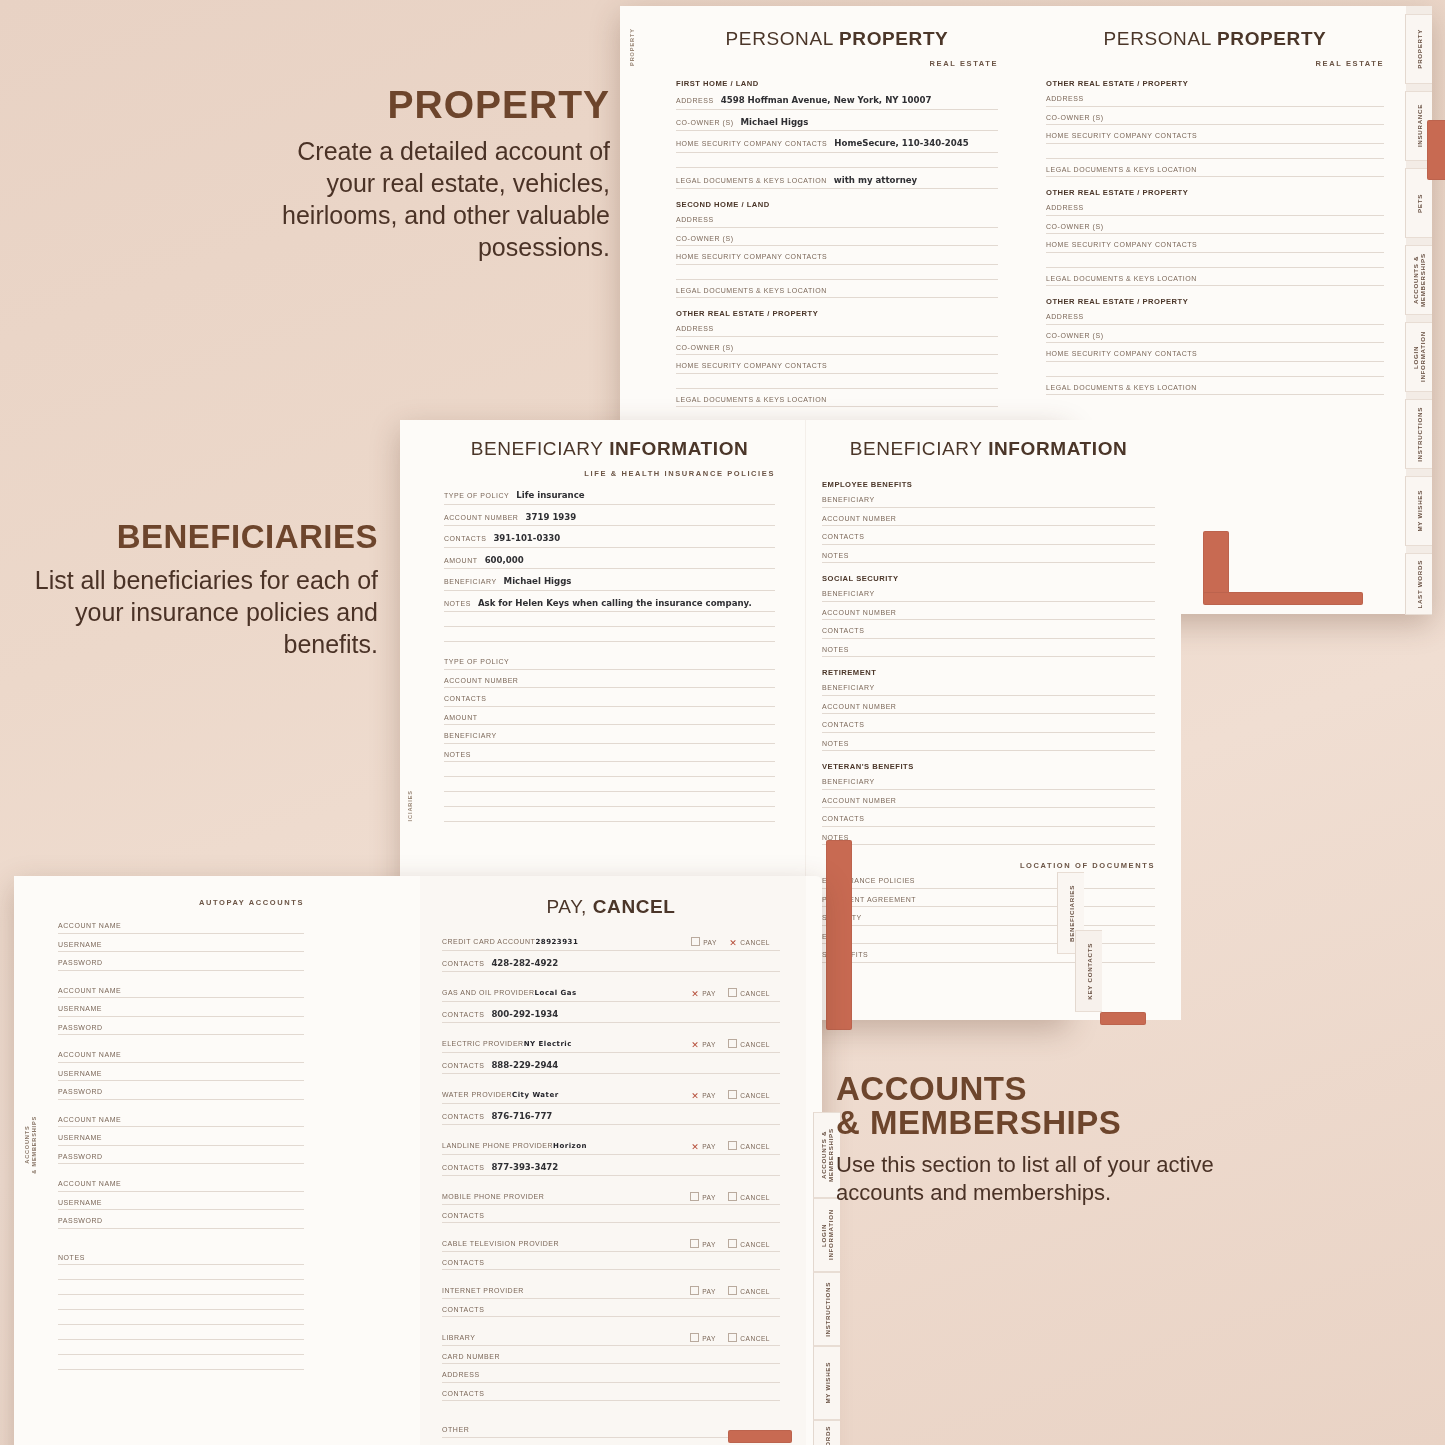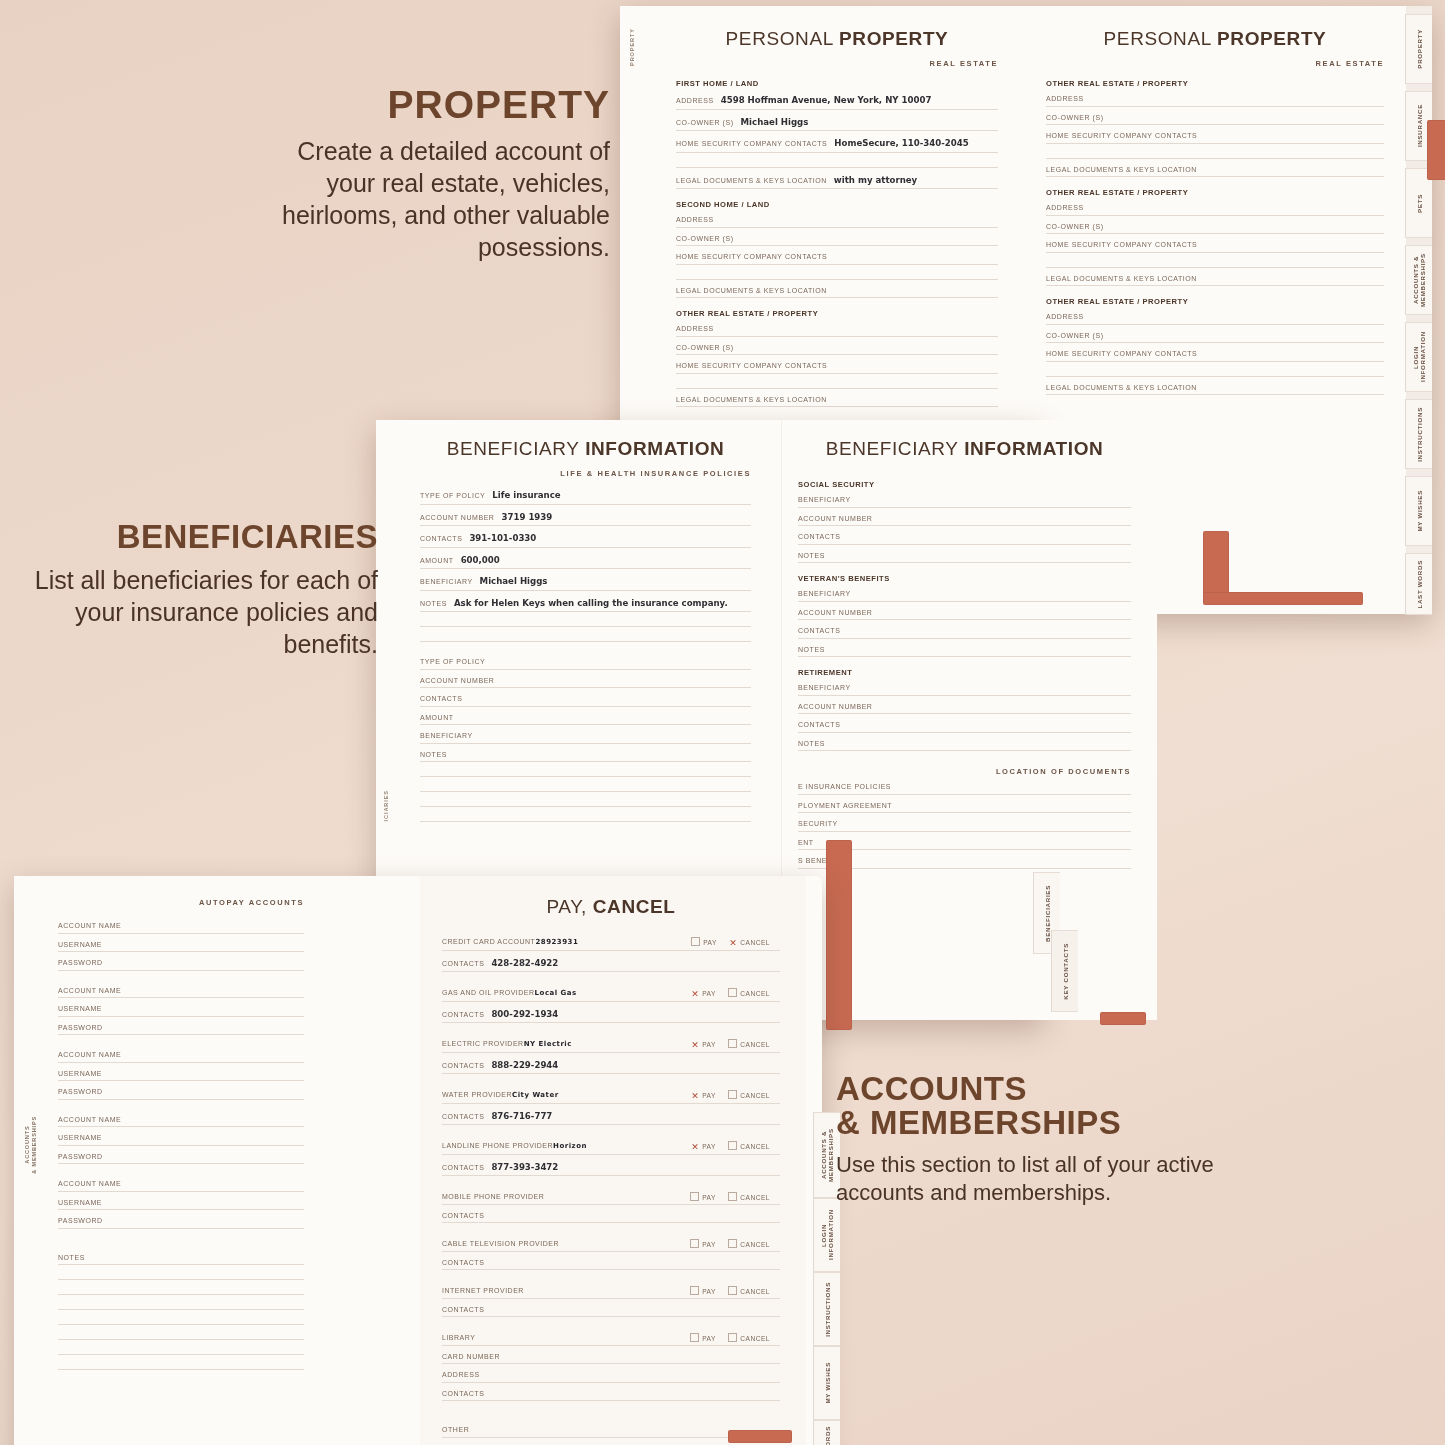--- a/index.html
+++ b/index.html
@@ -144,21 +144,21 @@
     </div>
   <div class="tab" style="top:547px;height:60px;">
       <span>LAST WORDS</span>
     </div>
 
 </div>
 <div class="band v" style="position:absolute;left:1203px;top:531px;height:72px;"></div>
 <div class="band h" style="position:absolute;left:1203px;top:592px;width:160px;"></div>
 <div class="band v" style="position:absolute;left:1427px;top:120px;height:60px;"></div>
 
-<div class="book" style="left:376px;top:420px;width:668px;height:600px;border-radius:4px 6px 6px 4px;">
+<div class="book" style="left:400px;top:420px;width:668px;height:600px;border-radius:4px 6px 6px 4px;">
   <div class="spine" style="left:400px;"></div>
 
   <div class="page" style="left:0;width:405px;">
     <div style="position:absolute;left:7px;top:370px;">
       <span style="writing-mode:vertical-rl;transform:rotate(180deg);font-size:5.6px;letter-spacing:.9px;color:#9b8979;font-weight:bold;">ICIARIES</span>
     </div>
     <div style="margin:18px 30px 0 44px;">
       <div class="ptitle"><span>BENEFICIARY </span><b>INFORMATION</b></div>
       <div class="psub">LIFE &amp; HEALTH INSURANCE POLICIES</div>
       <div style="height:5px;"></div>
@@ -183,35 +183,42 @@
       <div class="rule"></div>
     </div>
   </div>
 
   <div class="page" style="left:406px;width:375px;">
     <div style="margin:18px 26px 0 16px;">
       <div class="ptitle"><span>BENEFICIARY </span><b>INFORMATION</b></div>
       <div style="height:9px;"></div>
 
       <div>
+        <div class="sechead">EMPLOYEE BENEFITS</div>
+        <div class="fld">BENEFICIARY</div>
+        <div class="fld">ACCOUNT NUMBER</div>
+        <div class="fld">CONTACTS</div>
+        <div class="fld">NOTES</div>
+      </div>
+      <div>
         <div class="sechead">SOCIAL SECURITY</div>
         <div class="fld">BENEFICIARY</div>
         <div class="fld">ACCOUNT NUMBER</div>
         <div class="fld">CONTACTS</div>
         <div class="fld">NOTES</div>
       </div>
       <div>
-        <div class="sechead">VETERAN'S BENEFITS</div>
+        <div class="sechead">RETIREMENT</div>
         <div class="fld">BENEFICIARY</div>
         <div class="fld">ACCOUNT NUMBER</div>
         <div class="fld">CONTACTS</div>
         <div class="fld">NOTES</div>
       </div>
       <div>
-        <div class="sechead">RETIREMENT</div>
+        <div class="sechead">VETERAN'S BENEFITS</div>
         <div class="fld">BENEFICIARY</div>
         <div class="fld">ACCOUNT NUMBER</div>
         <div class="fld">CONTACTS</div>
         <div class="fld">NOTES</div>
       </div>
 
       <div style="height:16px;"></div>
       <div class="psub" style="margin-top:0;">LOCATION OF DOCUMENTS</div>
       <div class="fld">E INSURANCE POLICIES</div>
       <div class="fld">PLOYMENT AGREEMENT</div>

